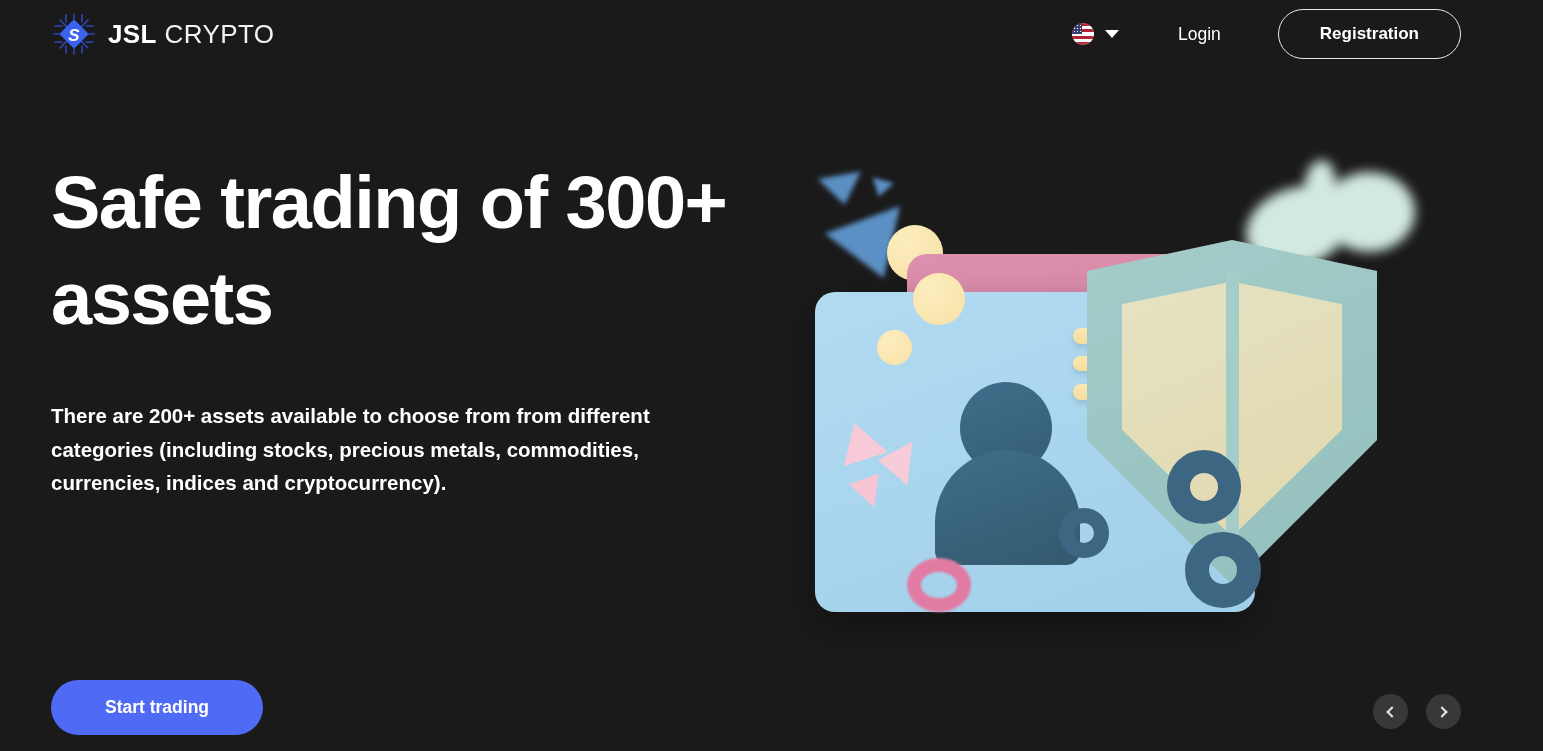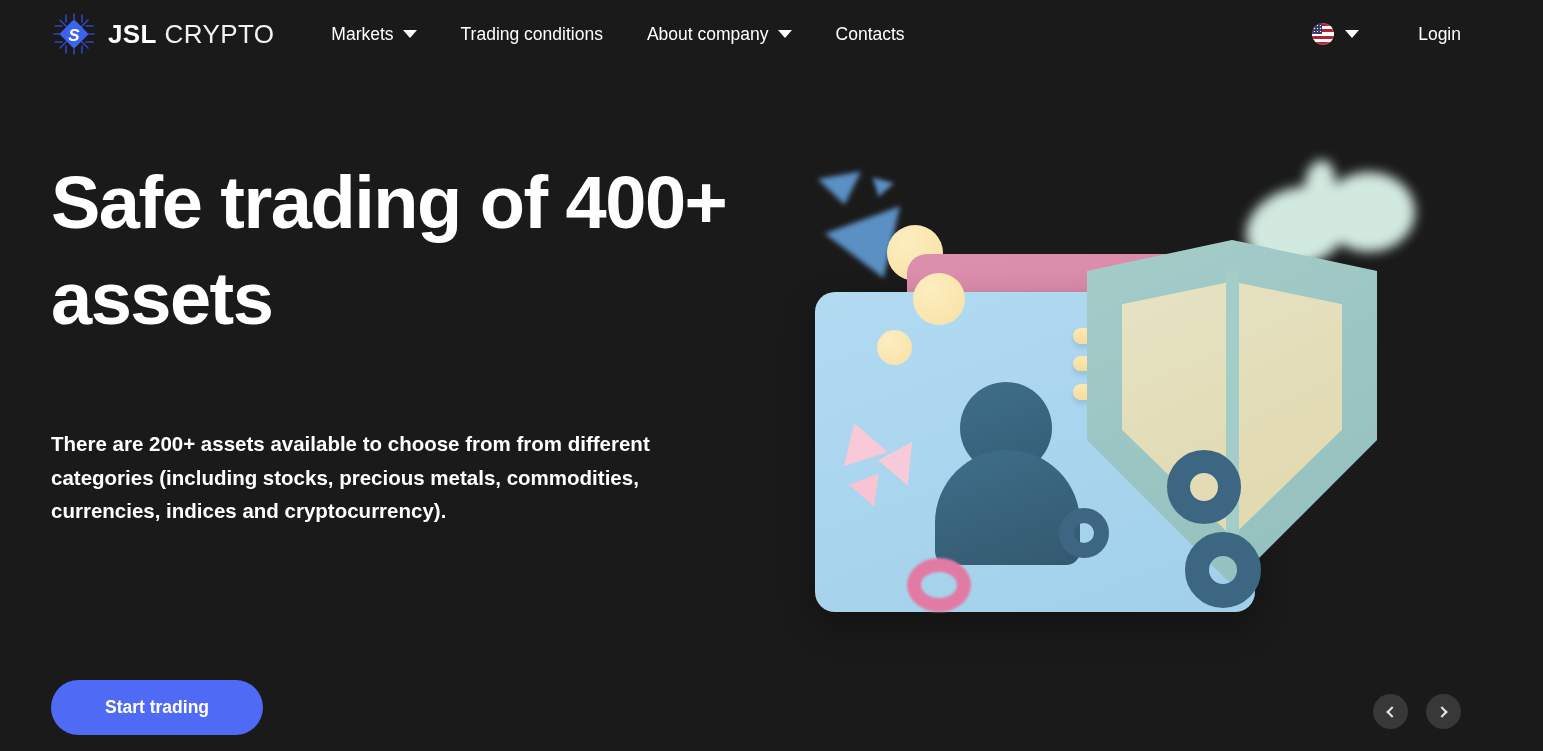--- a/index.html
+++ b/index.html
@@ -75,21 +75,21 @@
   }
 
   
   .hero-text { position:absolute; left:51px; top:155px; width:800px; }
   .headline {
     color:#ffffff; font-size:74px; font-weight:bold;
     line-height:1.3; letter-spacing:-1.5px;
   }
   .subtext {
     color:#ffffff; font-size:20.5px; font-weight:bold;
-    line-height:1.62; margin-top:80px; max-width:680px;
+    line-height:1.62; margin-top:52px; max-width:680px;
   }
   .cta {
     position:absolute; left:51px; top:680px;
     background:#4f6bf6; color:#ffffff;
     font-size:17.5px; font-weight:bold;
     border:none; border-radius:30px;
     padding:17px 54px; cursor:pointer;
     font-family:"Liberation Sans", sans-serif;
   }
 
@@ -257,48 +257,33 @@
           </g>
           <rect x="12.5" y="12.5" width="21" height="21" rx="3" transform="rotate(45 23 23)" fill="#3b63f0"></rect>
           <text x="23" y="29.5" font-family="Liberation Sans, sans-serif" font-size="17" font-weight="bold" fill="#ffffff" text-anchor="middle" font-style="italic">S</text>
         </svg>
       </div>
       <div class="brand-text">
         <span class="b1">JSL</span><span>&nbsp;</span><span class="b2">CRYPTO</span>
       </div>
     </div>
 
-    <div class="nav">
-      <div class="nav-item">
-        <span>Markets</span>
-        <span class="caret"></span>
-      </div>
-      <div class="nav-item">
-        <span>Trading conditions</span>
-      </div>
-      <div class="nav-item">
-        <span>About company</span>
-        <span class="caret"></span>
-      </div>
-      <div class="nav-item">
-        <span>Contacts</span>
-      </div>
-    </div>
 
     <div class="header-right">
       <div class="lang">
         <span class="flag"></span>
         <span class="caret"></span>
       </div>
       <div class="login">Login</div>
+      <button class="reg-btn">Registration</button>
     </div>
   </div>
 
   <div class="hero-text">
-    <h1 class="headline">Safe trading of 400+ assets</h1>
+    <h1 class="headline">Safe trading of 300+ assets</h1>
     <p class="subtext">There are 200+ assets available to choose from from different categories (including stocks, precious metals, commodities, currencies, indices and cryptocurrency).</p>
   </div>
 
   <button class="cta">Start trading</button>
 
   <div class="arrows">
     <div class="arrow">
       <span class="chev left"></span>
     </div>
     <div class="arrow">

